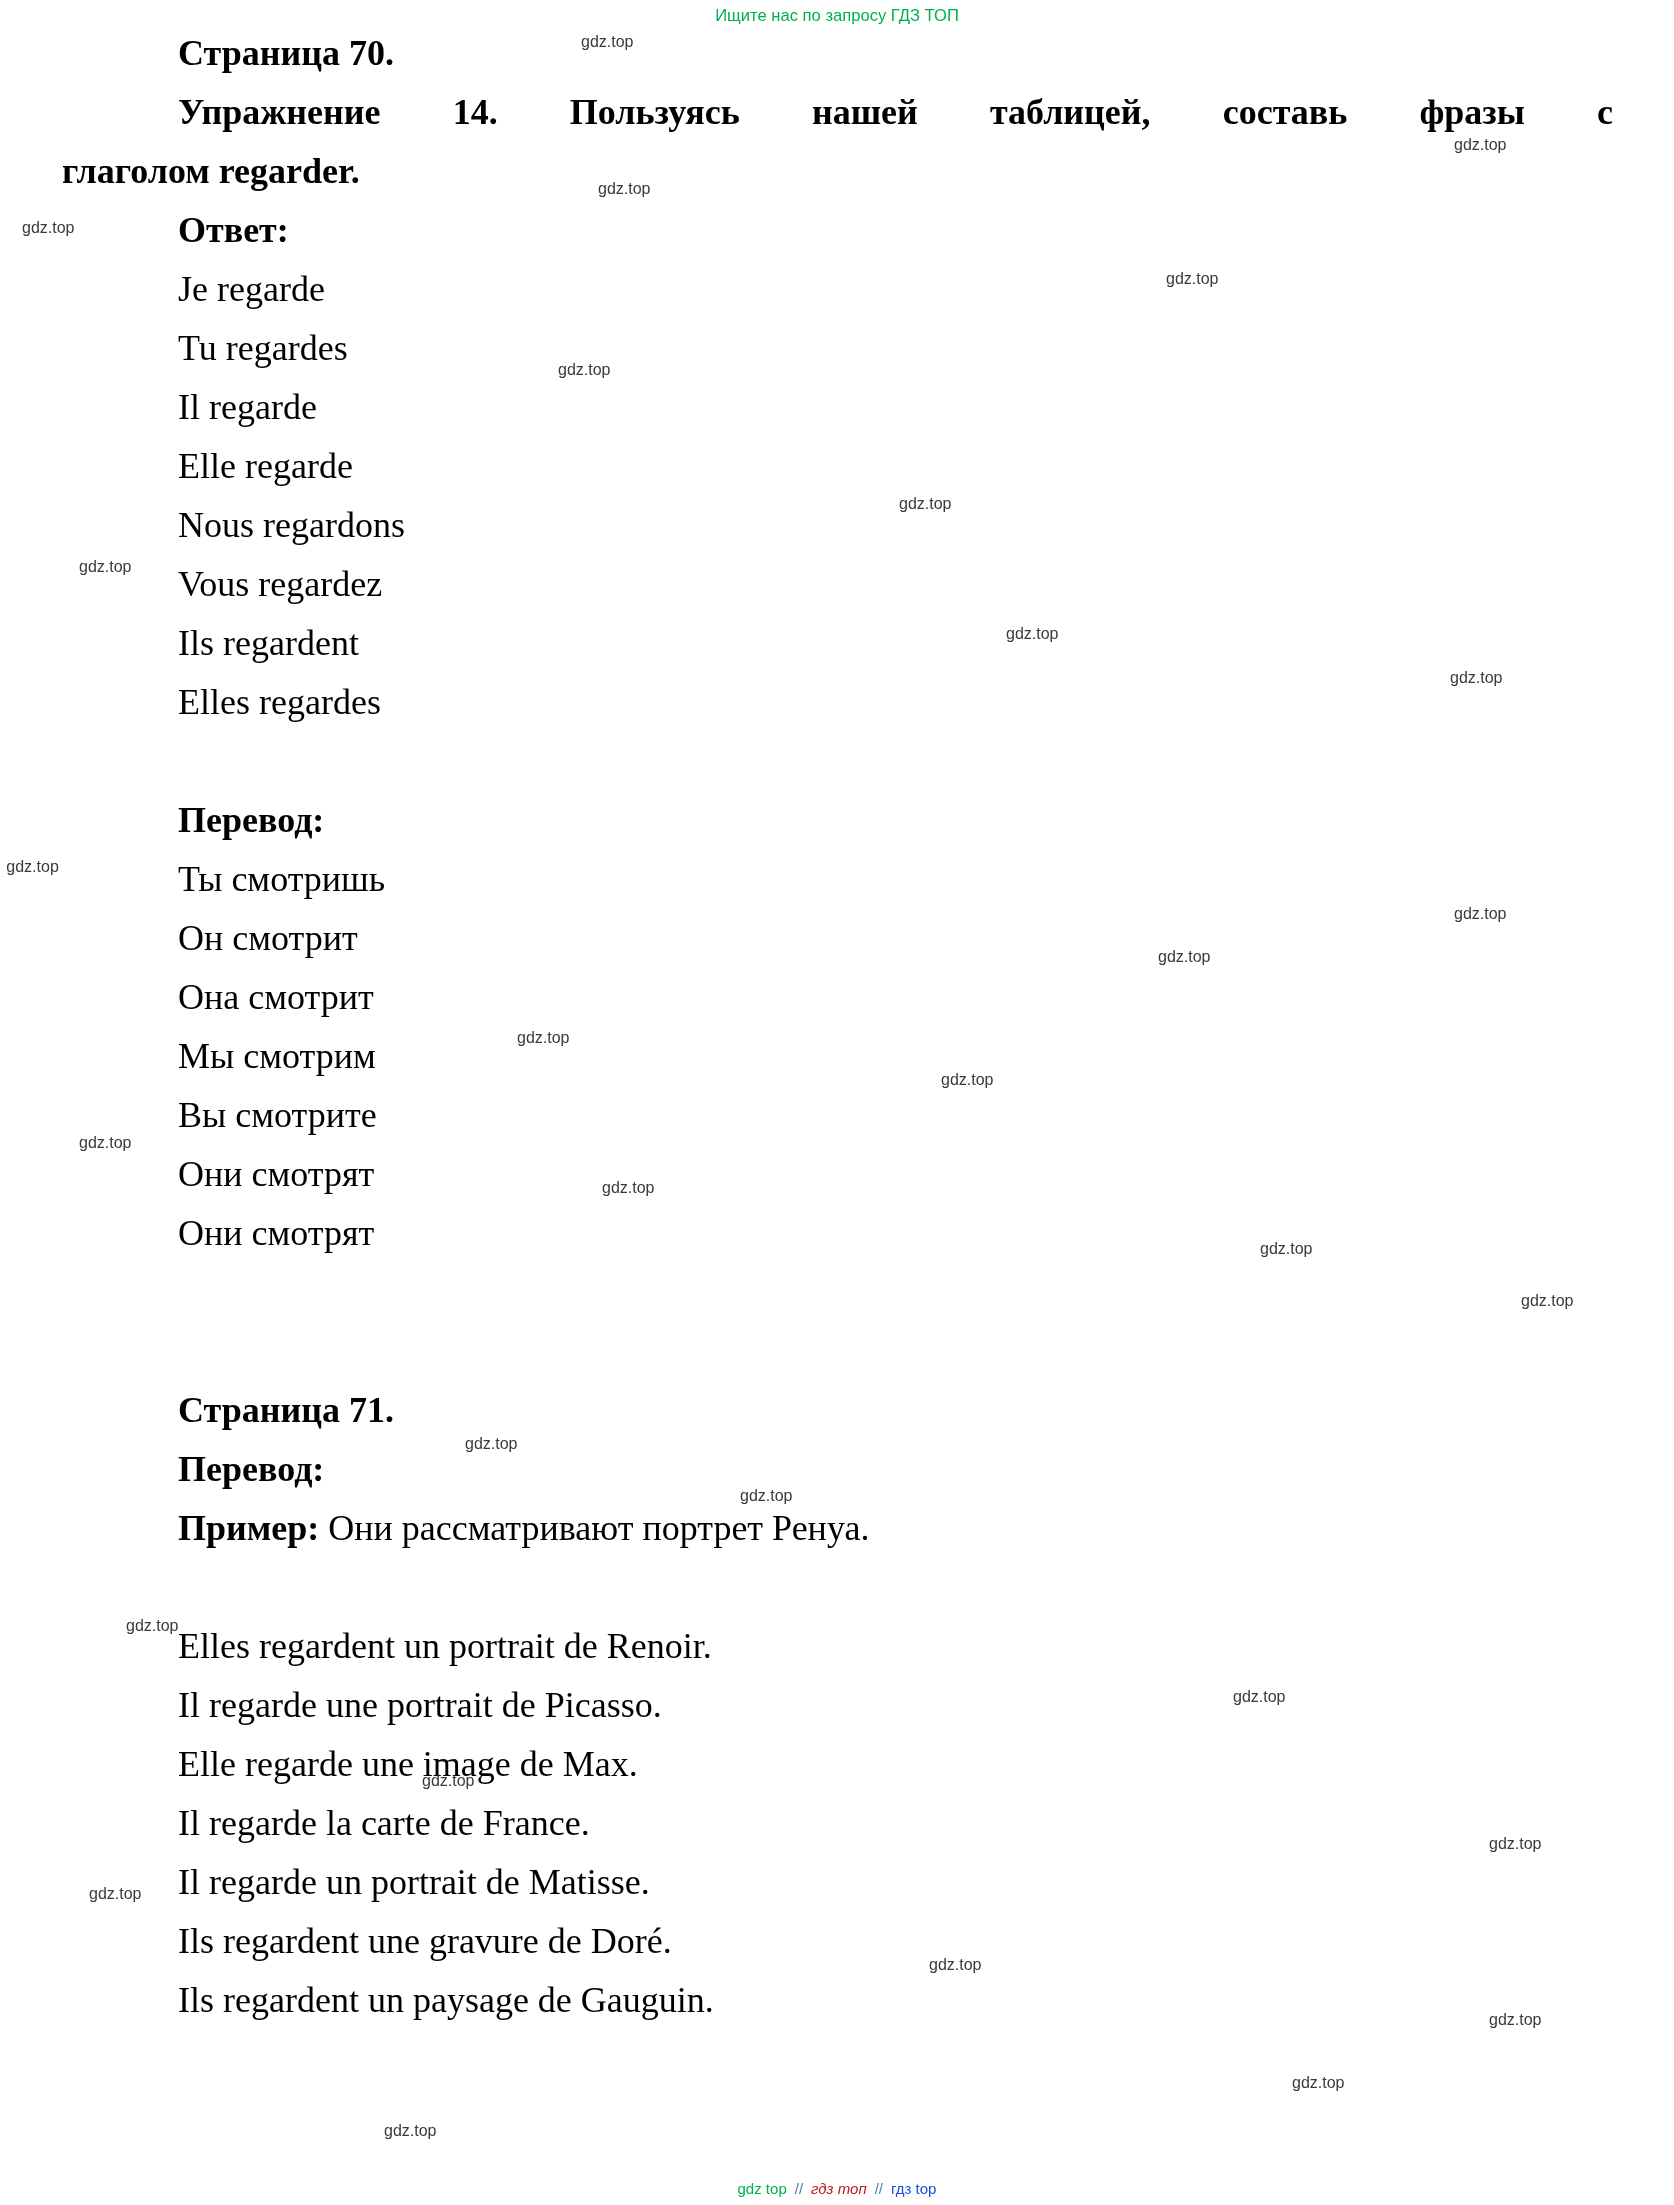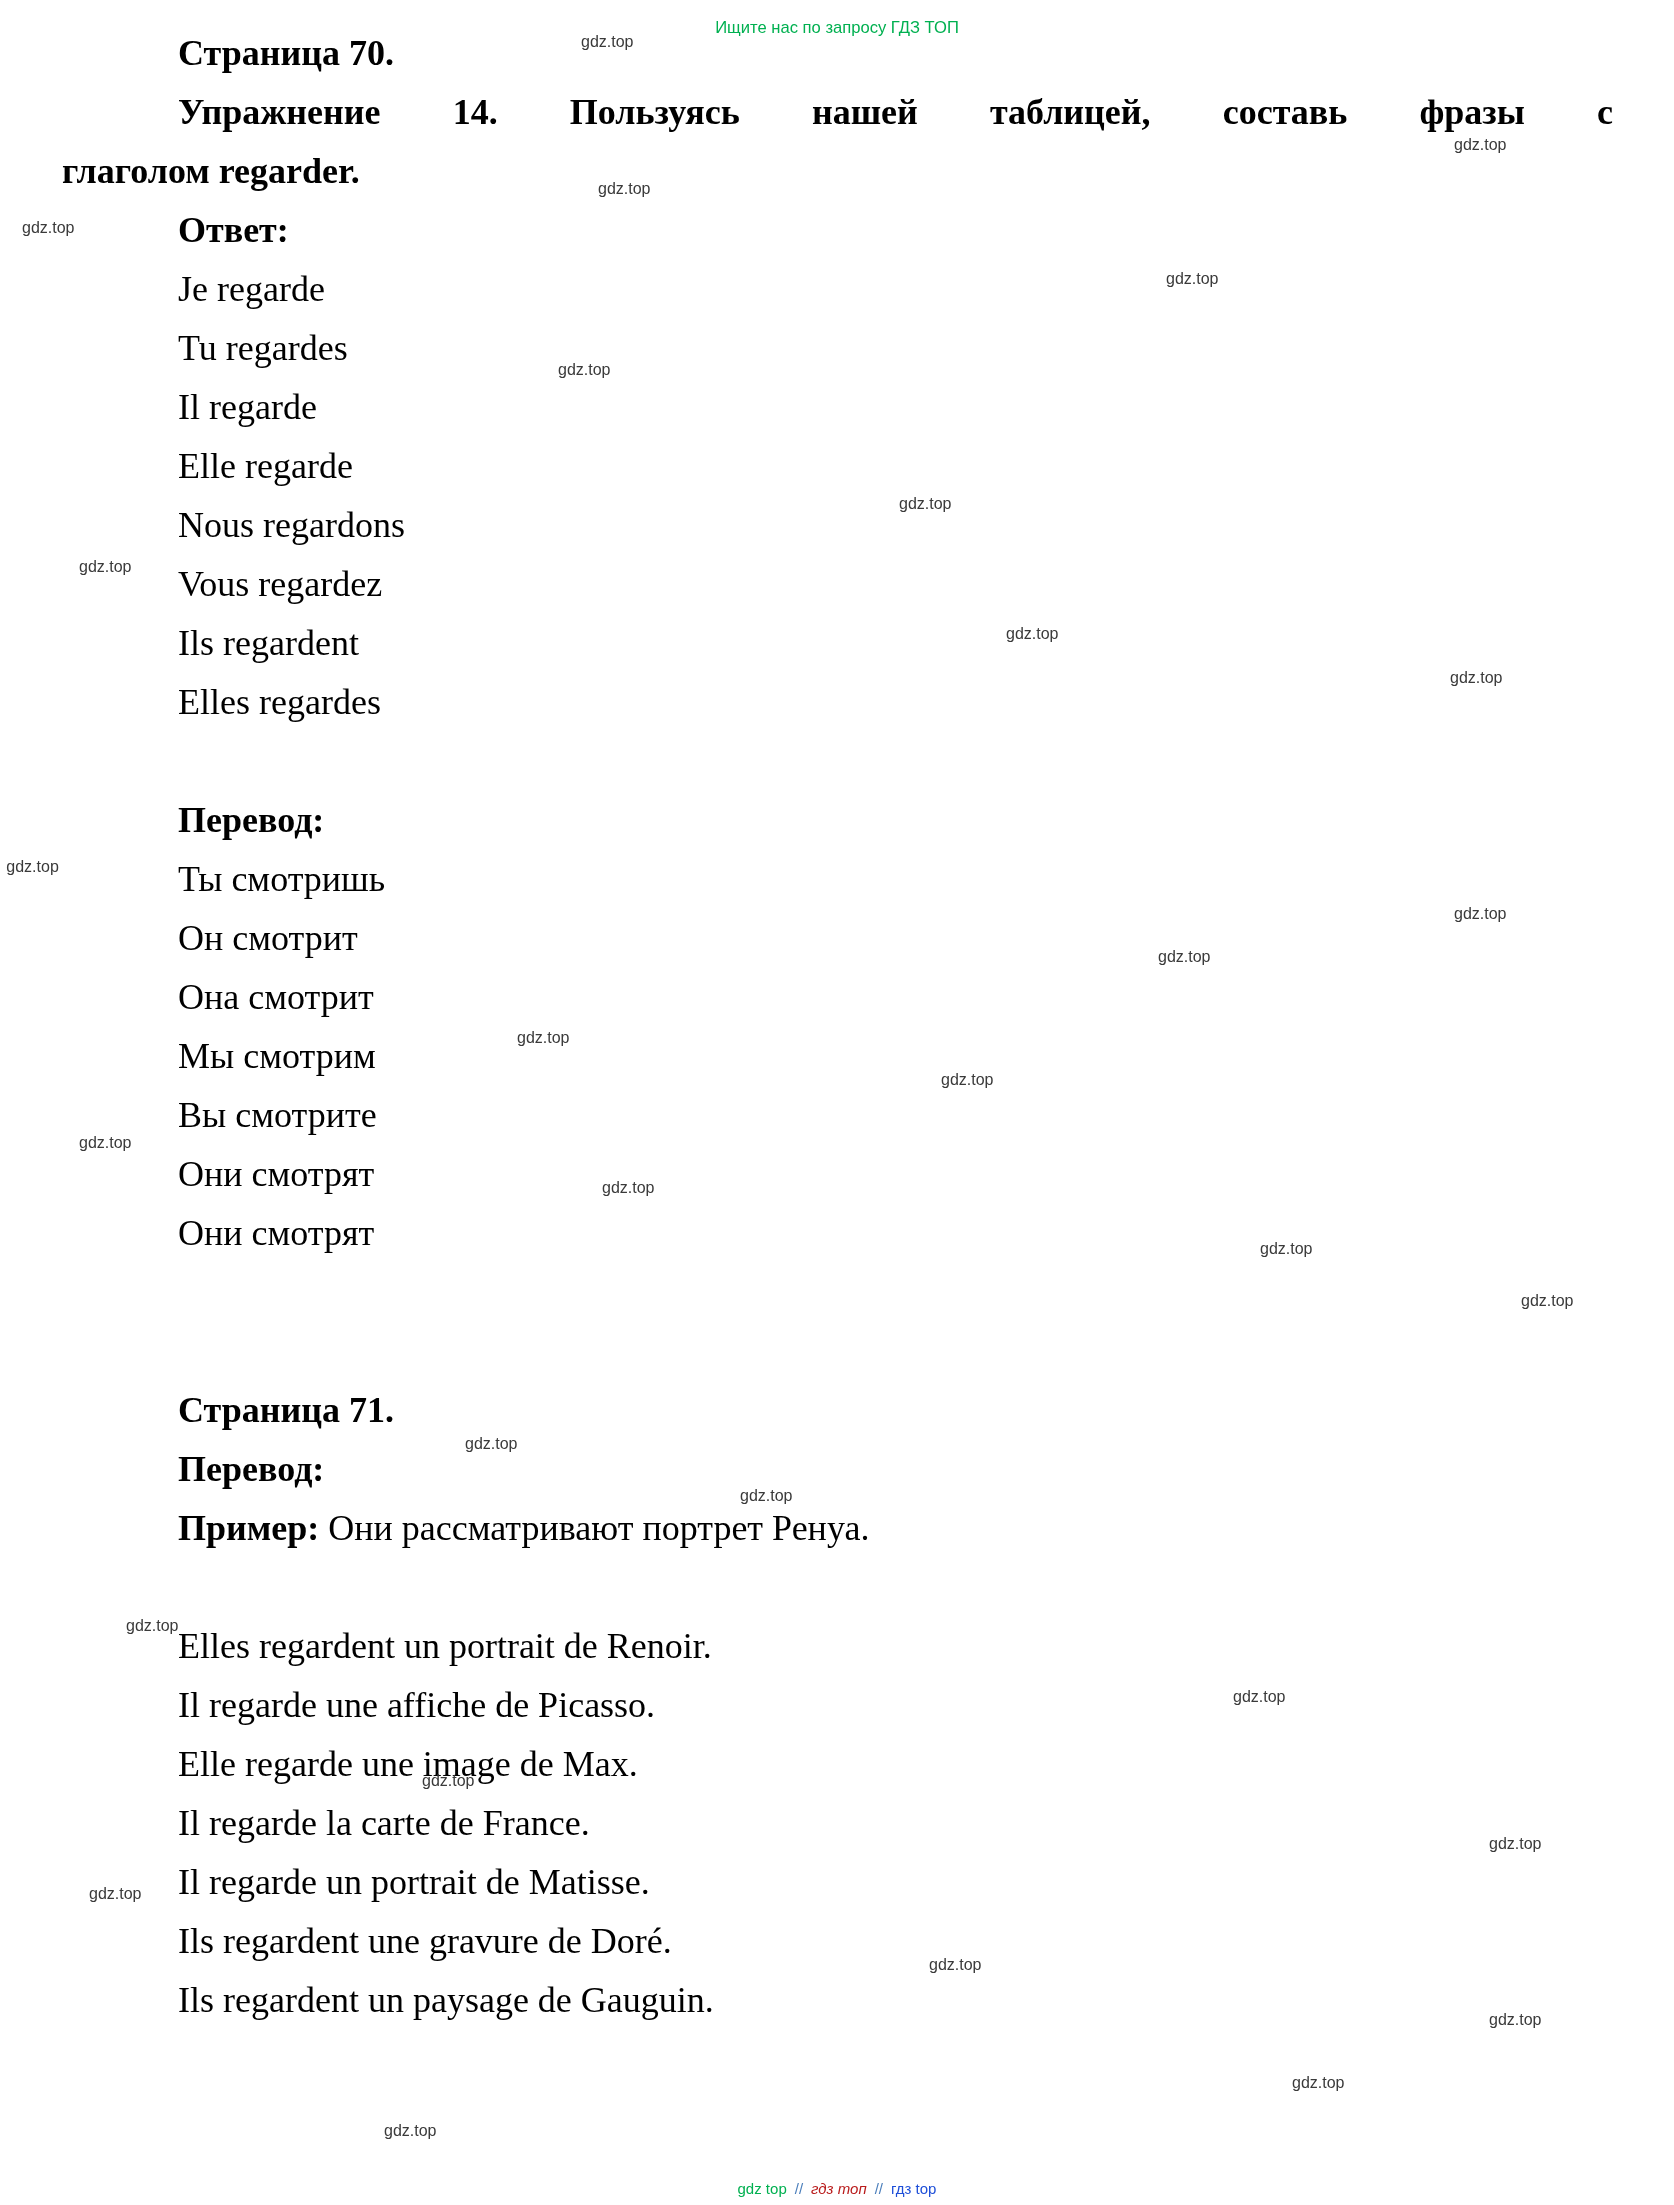--- a/index.html
+++ b/index.html
@@ -7,21 +7,21 @@
   body {
     width: 1674px;
     height: 2205px;
     position: relative;
     overflow: hidden;
     font-family: "Liberation Serif", serif;
     color: #000000;
   }
   .banner {
     position: absolute;
-    top: 18px;
+    top: 6px;
     left: 0;
     width: 100%;
     text-align: center;
     font-family: "Liberation Sans", sans-serif;
     font-size: 16.6px;
   }
   .content {
     position: relative;
     margin-left: 62px;
     width: 1551px;
@@ -94,21 +94,21 @@
     </div>
 
   <p class="bold mt2">Страница 71.</p>
 
   <p class="bold">Перевод:</p>
 
   <p><span class="bold">Пример:</span> <span>Они рассматривают портрет Ренуа.</span></p>
 
   <div class="mt1">
       <p>Elles regardent un portrait de Renoir.</p>
-      <p>Il regarde une affiche de Picasso.</p>
+      <p>Il regarde une portrait de Picasso.</p>
       <p>Elle regarde une image de Max.</p>
       <p>Il regarde la carte de France.</p>
       <p>Il regarde un portrait de Matisse.</p>
       <p>Ils regardent une gravure de Doré.</p>
       <p>Ils regardent un paysage de Gauguin.</p>
     </div>
 
 </div>
 
 <div>

